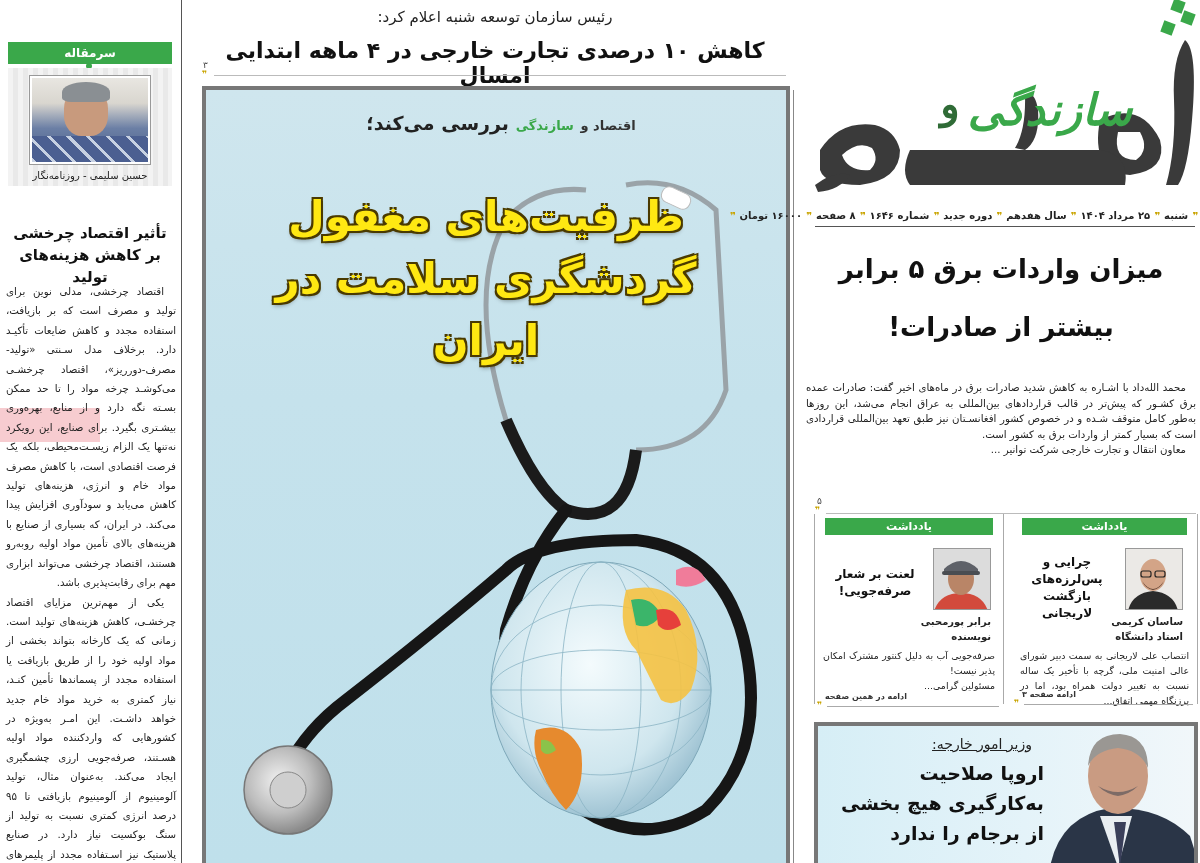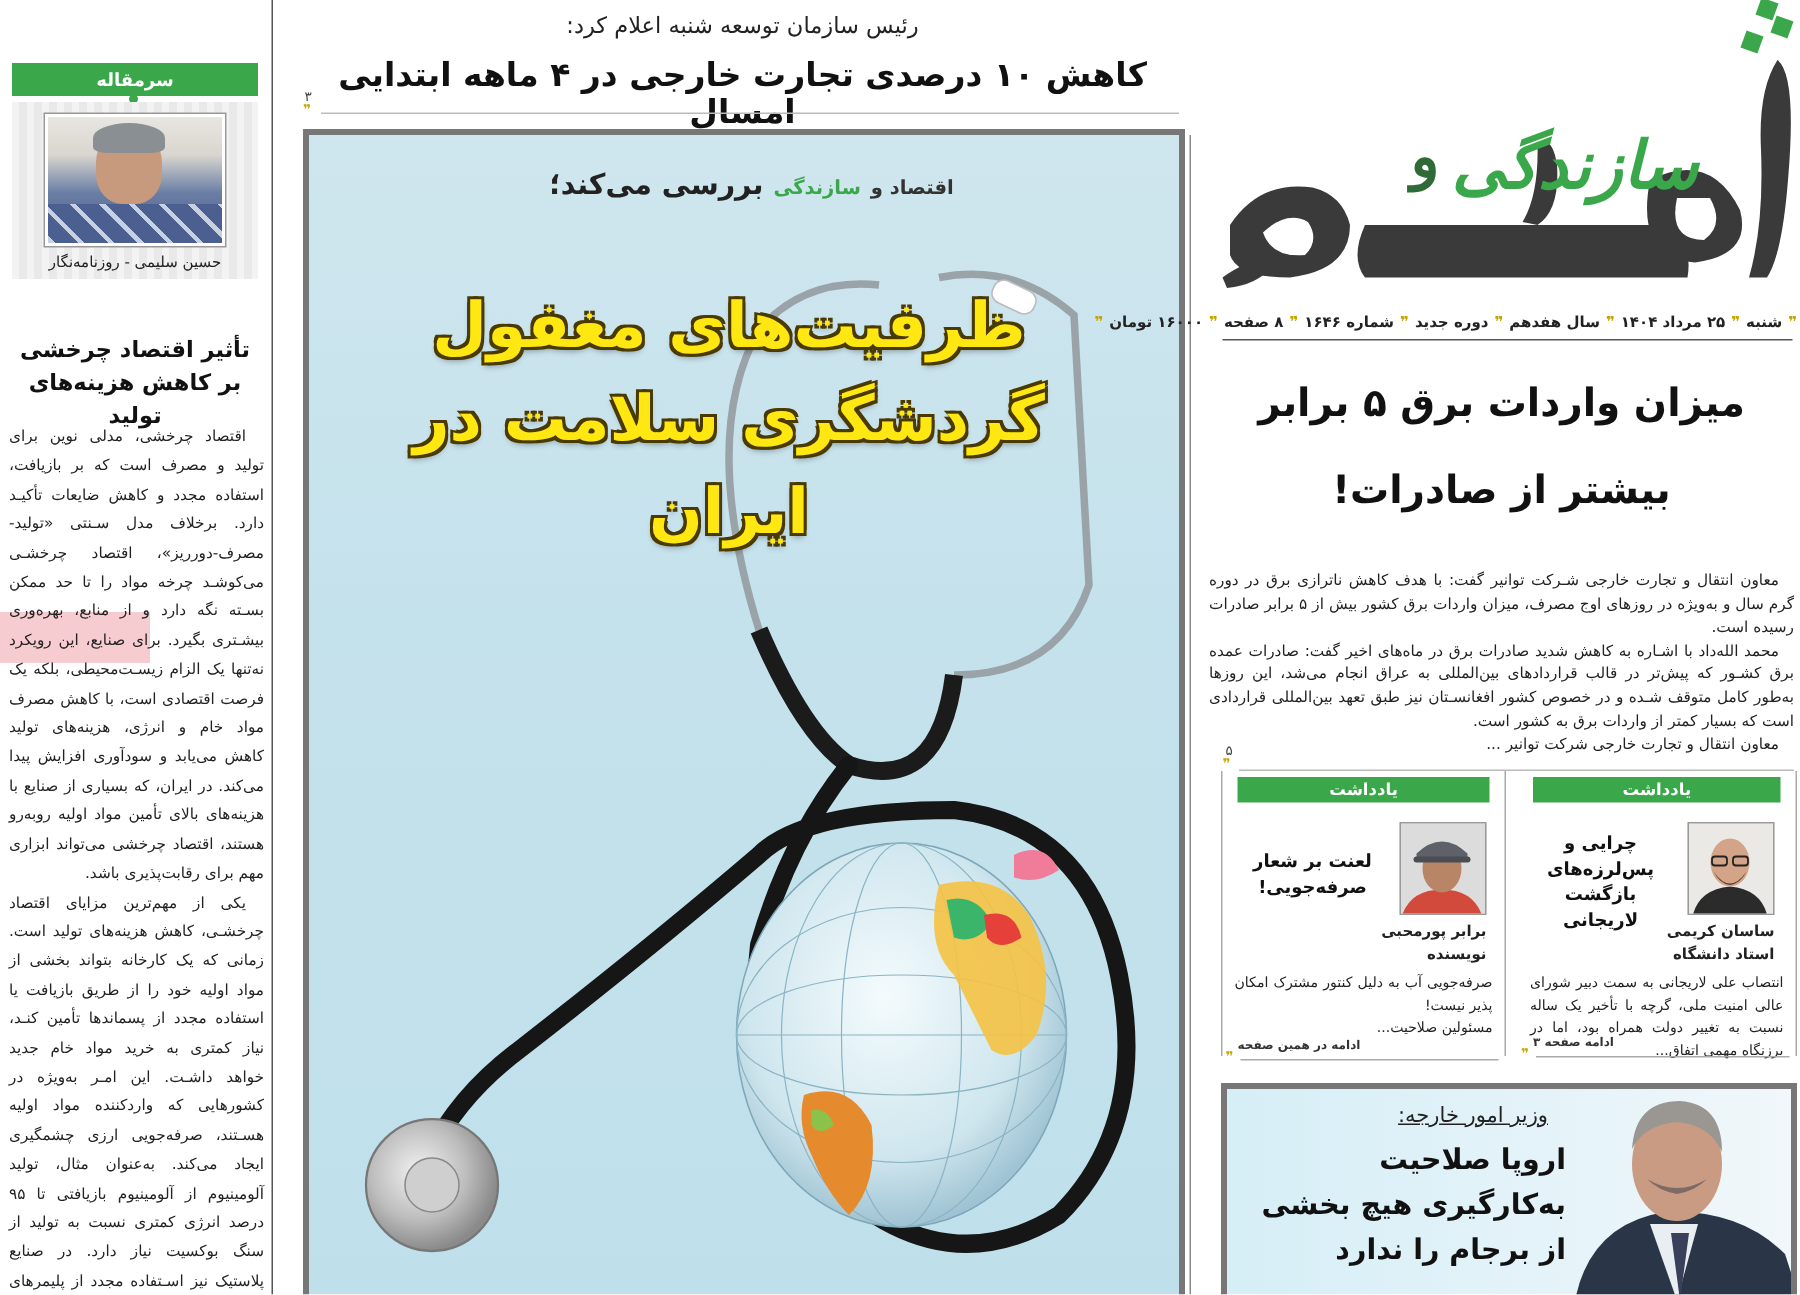--- a/index.html
+++ b/index.html
@@ -266,21 +266,20 @@
   <span>۱۶۰۰۰ تومان</span>
   <span class="sep">❞</span>
 </div>
 <div id="issue-rule" class="abs"></div>
 
 <div id="main-headline" class="abs">
   <div>میزان واردات برق ۵ برابر</div>
   <div>بیشتر از صادرات!</div>
 </div>
 <div id="main-body" class="abs">
-  <p>معاون انتقال و تجارت خارجی شـرکت توانیر گفت: با هدف کاهش ناترازی برق در دوره گرم سال و به‌ویژه در روزهای اوج مصرف، میزان واردات برق کشور بیش از ۵ برابر صادرات رسیده است.</p>
   <p>محمد الله‌داد با اشـاره به کاهش شدید صادرات برق در ماه‌های اخیر گفت: صادرات عمده برق کشـور که پیش‌تر در قالب قراردادهای بین‌المللی به عراق انجام می‌شد، این روزها به‌طور کامل متوقف شـده و در خصوص کشور افغانسـتان نیز طبق تعهد بین‌المللی قراردادی است که بسیار کمتر از واردات برق به کشور است.</p>
   <p>معاون انتقال و تجارت خارجی شرکت توانیر ...</p>
 </div>
 <div id="main-pagenum" class="abs">۵</div>
 <div id="main-quote" class="abs">❞</div>
 <div id="main-rule" class="abs"></div>
 
 <div id="note-right" class="abs note-col">
   <div class="note-banner">یادداشت</div>
   <div class="note-photo" style="right:14px;">
@@ -314,21 +313,21 @@
       <path d="M12 20 Q29 4 46 20 L46 24 L12 24 Z" fill="#5e6168"></path>
       <rect x="10" y="22" width="38" height="4" rx="2" fill="#4a4d52"></rect>
     </svg>
   </div>
   <div class="note-title" style="right:76px; width:104px; top:52px;">لعنت بر شعار صرفه‌جویی!</div>
   <div class="note-author" style="right:12px; top:100px;">
     <div>برابر پورمحبی</div>
     <div>نویسنده</div>
   </div>
   <div class="note-body" style="right:8px; left:8px; top:134px;">صرفه‌جویی آب به دلیل کنتور مشترک امکان پذیر نیست!</div>
-  <div class="note-body" style="right:8px; top:164px;">مسئولین صلاحیت...</div>
+  <div class="note-body" style="right:8px; top:164px;">مسئولین گرامی...</div>
   <div class="note-cont" style="left:10px; top:178px;">ادامه در همین صفحه</div>
   <div class="note-quote" style="left:2px; top:186px;">❞</div>
   <div class="note-rule" style="left:12px; right:4px; top:192px;"></div>
 </div>
 
 <div id="fm-box" class="abs">
   <svg id="fm-photo" class="abs" viewBox="0 0 160 141">
     <path d="M10 141 Q20 90 70 82 Q120 80 150 110 L160 141 Z" fill="#2a3547"></path>
     <path d="M60 90 L78 141 L92 90 Z" fill="#e9eef2"></path>
     <path d="M74 96 L80 141 L86 96 Z" fill="#3a3f5a"></path>

